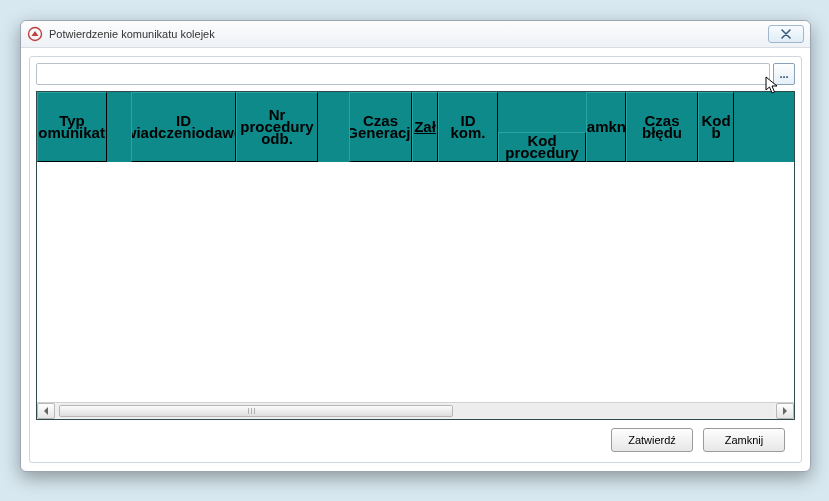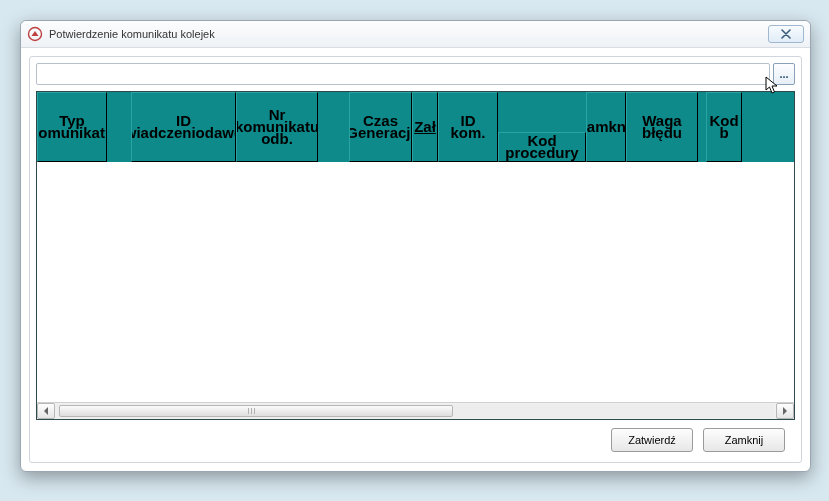--- a/index.html
+++ b/index.html
@@ -213,30 +213,30 @@
       <input class="filter-input" type="text" value="" style="">
       <div class="picker-btn">...</div>
     </div>
 
     <div class="grid">
       <div class="grid-header" id="grid-header">
           <div class="gh-cell" style="width: 70px; flex: 0 0 70px;">Typ
 komunikatu</div>
           <div class="gh-cell" style="width: 105px; flex: 0 0 105px; margin-left: 24px;">ID
 świadczeniodawcy</div>
-          <div class="gh-cell" style="width: 82px; flex: 0 0 82px;">Nr komunikatu
+          <div class="gh-cell" style="width: 82px; flex: 0 0 82px;">Nr procedury
 odb.</div>
           <div class="gh-cell" style="width: 63px; flex: 0 0 63px; margin-left: 31px;">Czas
 Generacji</div>
           <div class="gh-cell" style="width: 26px; flex: 0 0 26px; text-decoration: underline;">Zał</div>
           <div class="gh-cell" style="width: 60px; flex: 0 0 60px;">ID kom.</div>
           <div class="gh-cell" style="width: 88px; flex: 0 0 88px; margin-top: 40px;">Kod procedury</div>
           <div class="gh-cell" style="width: 40px; flex: 0 0 40px;">Zamknij</div>
-          <div class="gh-cell" style="width: 72px; flex: 0 0 72px;">Waga błędu</div>
-          <div class="gh-cell" style="width: 36px; flex: 0 0 36px; margin-left: 8px;">Kod b</div>
+          <div class="gh-cell" style="width: 72px; flex: 0 0 72px;">Czas błędu</div>
+          <div class="gh-cell" style="width: 36px; flex: 0 0 36px;">Kod b</div>
         </div>
       <div class="grid-body"></div>
       <div class="hscroll">
         <div class="hs-btn">
           <svg width="6" height="8" viewBox="0 0 6 8">
               <path d="M5 0 L1 4 L5 8 Z" fill="#666"></path>
             </svg>
         </div>
         <div class="hs-track">
           <div class="hs-thumb"></div>

